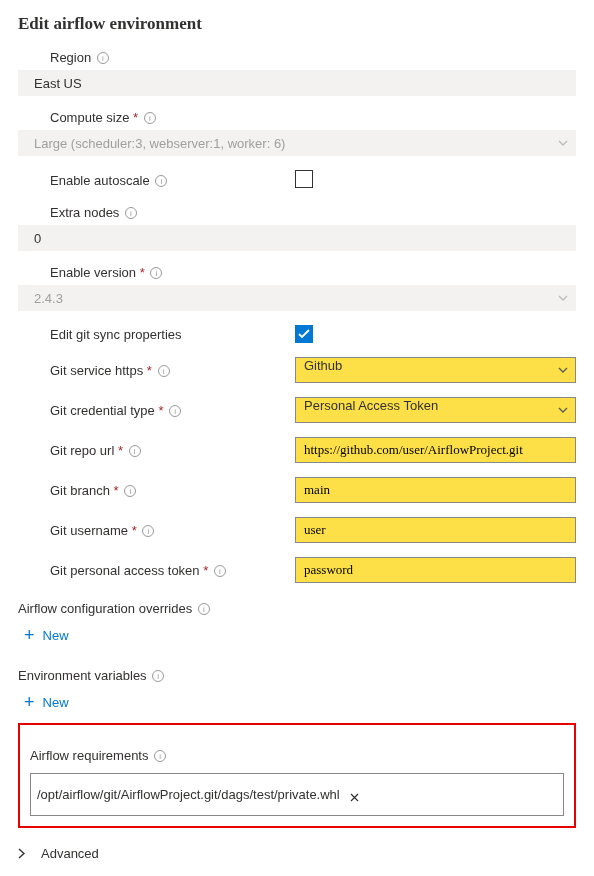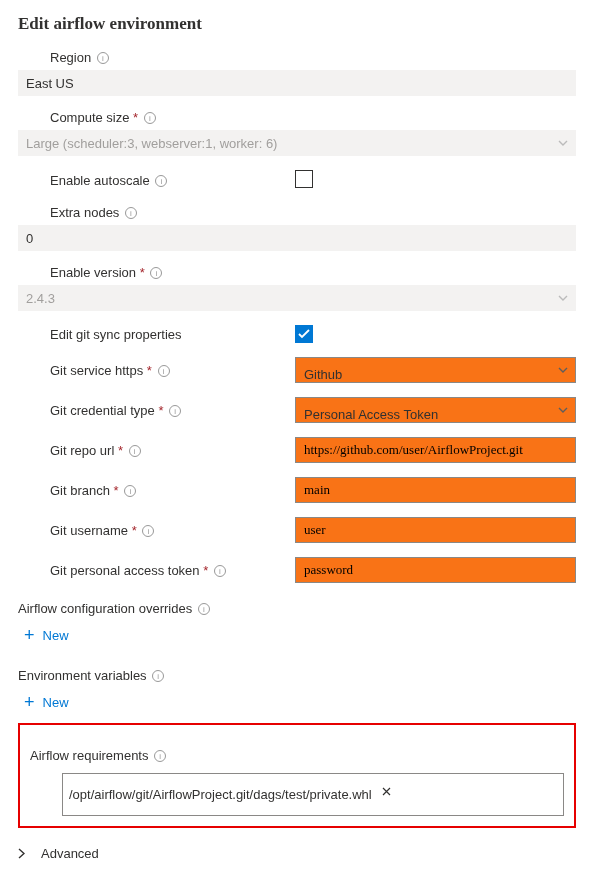--- a/index.html
+++ b/index.html
@@ -37,21 +37,21 @@
       color: #999;
       vertical-align: 1px;
       margin-left: 2px;
       font-style: normal;
     }
     .full-input {
       width: 100%;
       height: 26px;
       background: #f3f2f1;
       border: none;
-      padding: 0 8px;
+      padding: 0 16px;
       font-size: 13px;
       color: #323130;
     }
     .full-input.disabled {
       color: #a19f9d;
       position: relative;
     }
     .select-wrap { position: relative; }
     .select-chevron {
       position: absolute;
@@ -78,25 +78,25 @@
       align-items: center; justify-content: center;
     }
     .checkbox.checked {
       background: #0078d4;
       border-color: #0078d4;
     }
     .select-box, .text-input {
       width: 100%;
       height: 26px;
       border: 1px solid #8a8886;
-      background: #f97316;
+      background: #fde047;
       padding: 0 8px;
       font-size: 13px;
       display: flex;
-      align-items: flex-end;
+      align-items: flex-start;
     }
     .text-input { outline: none; font-family: Liberation Serif, serif; }
     .section-header {
       font-size: 13px;
       margin-top: 18px;
       margin-bottom: 10px;
     }
     .add-new {
       display: inline-flex;
       align-items: center;
@@ -114,25 +114,24 @@
     }
     .highlight-box {
       border: 2px solid #e60000;
       padding: 8px 10px 10px;
       margin-top: 6px;
     }
     .tag-input {
       border: 1px solid #8a8886;
       padding: 13px 6px;
       display: flex;
-      align-items: flex-start;
+      align-items: flex-end;
       gap: 6px;
       font-size: 13px;
       min-height: 28px;
-      margin-left: 32px;
     }
     .tag-remove {
       cursor: pointer;
       color: #323130;
       padding: 0 4px;
     }
     .expander {
       display: inline-flex;
       align-items: center;
       gap: 16px;

